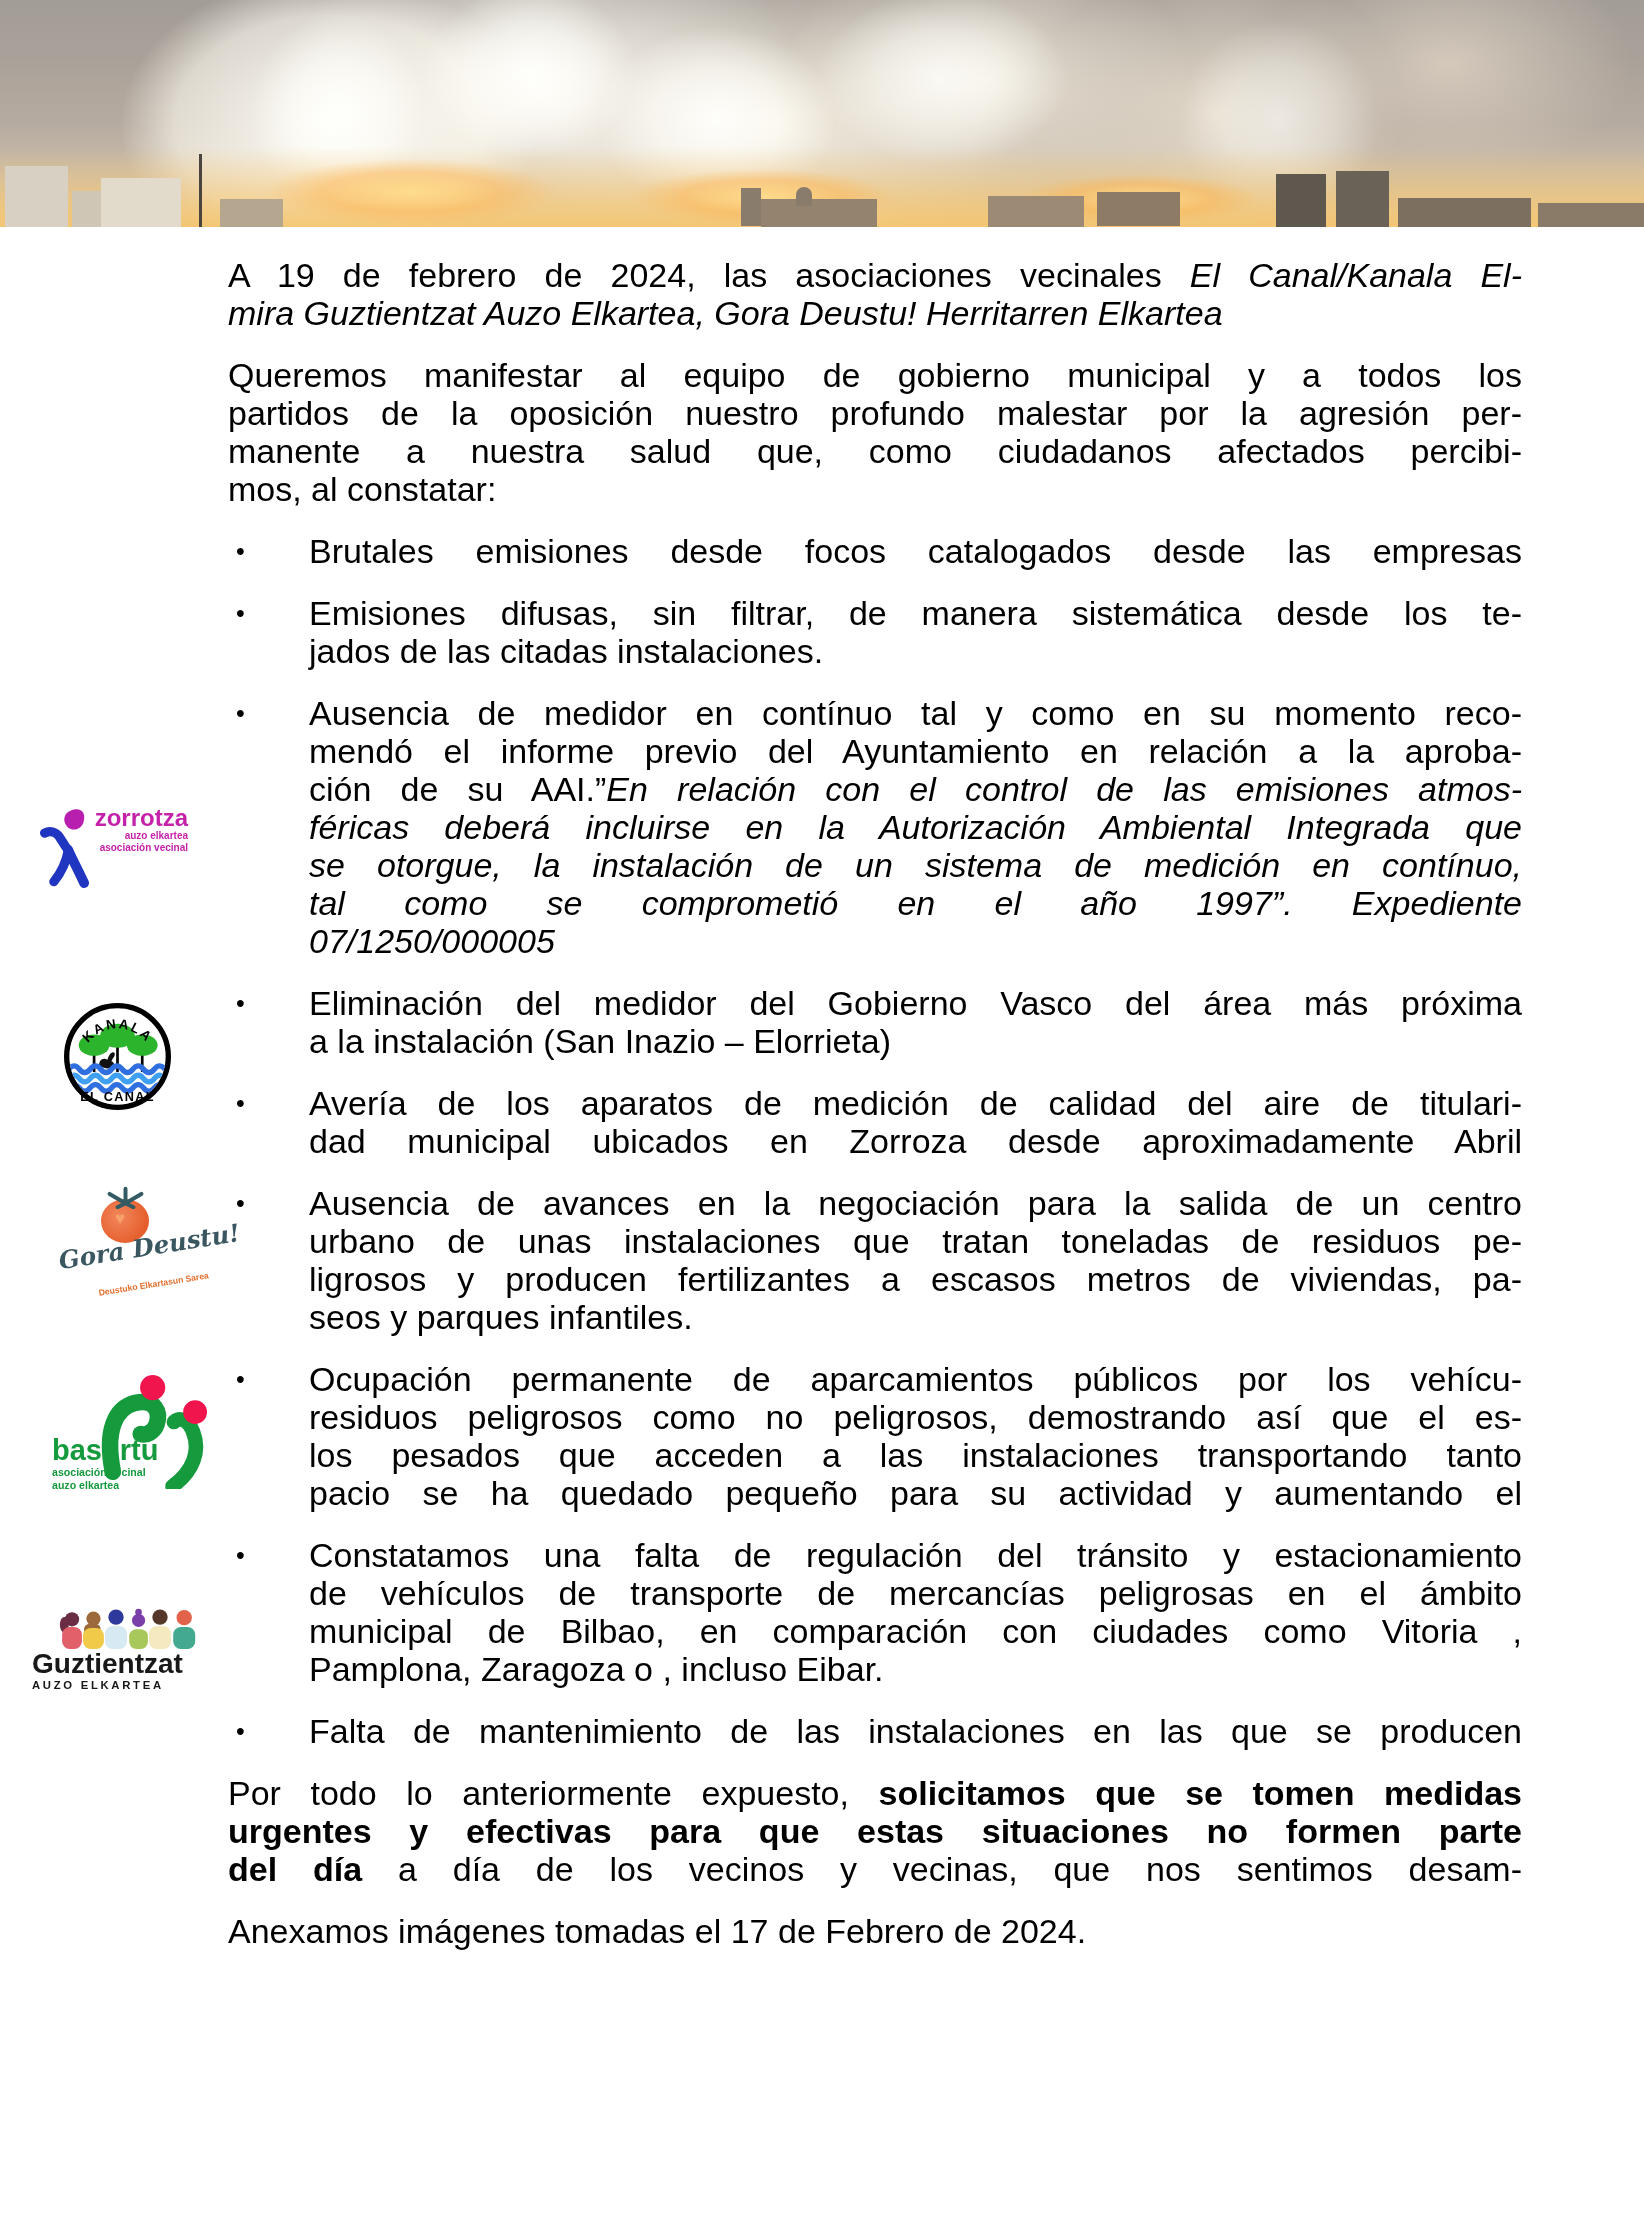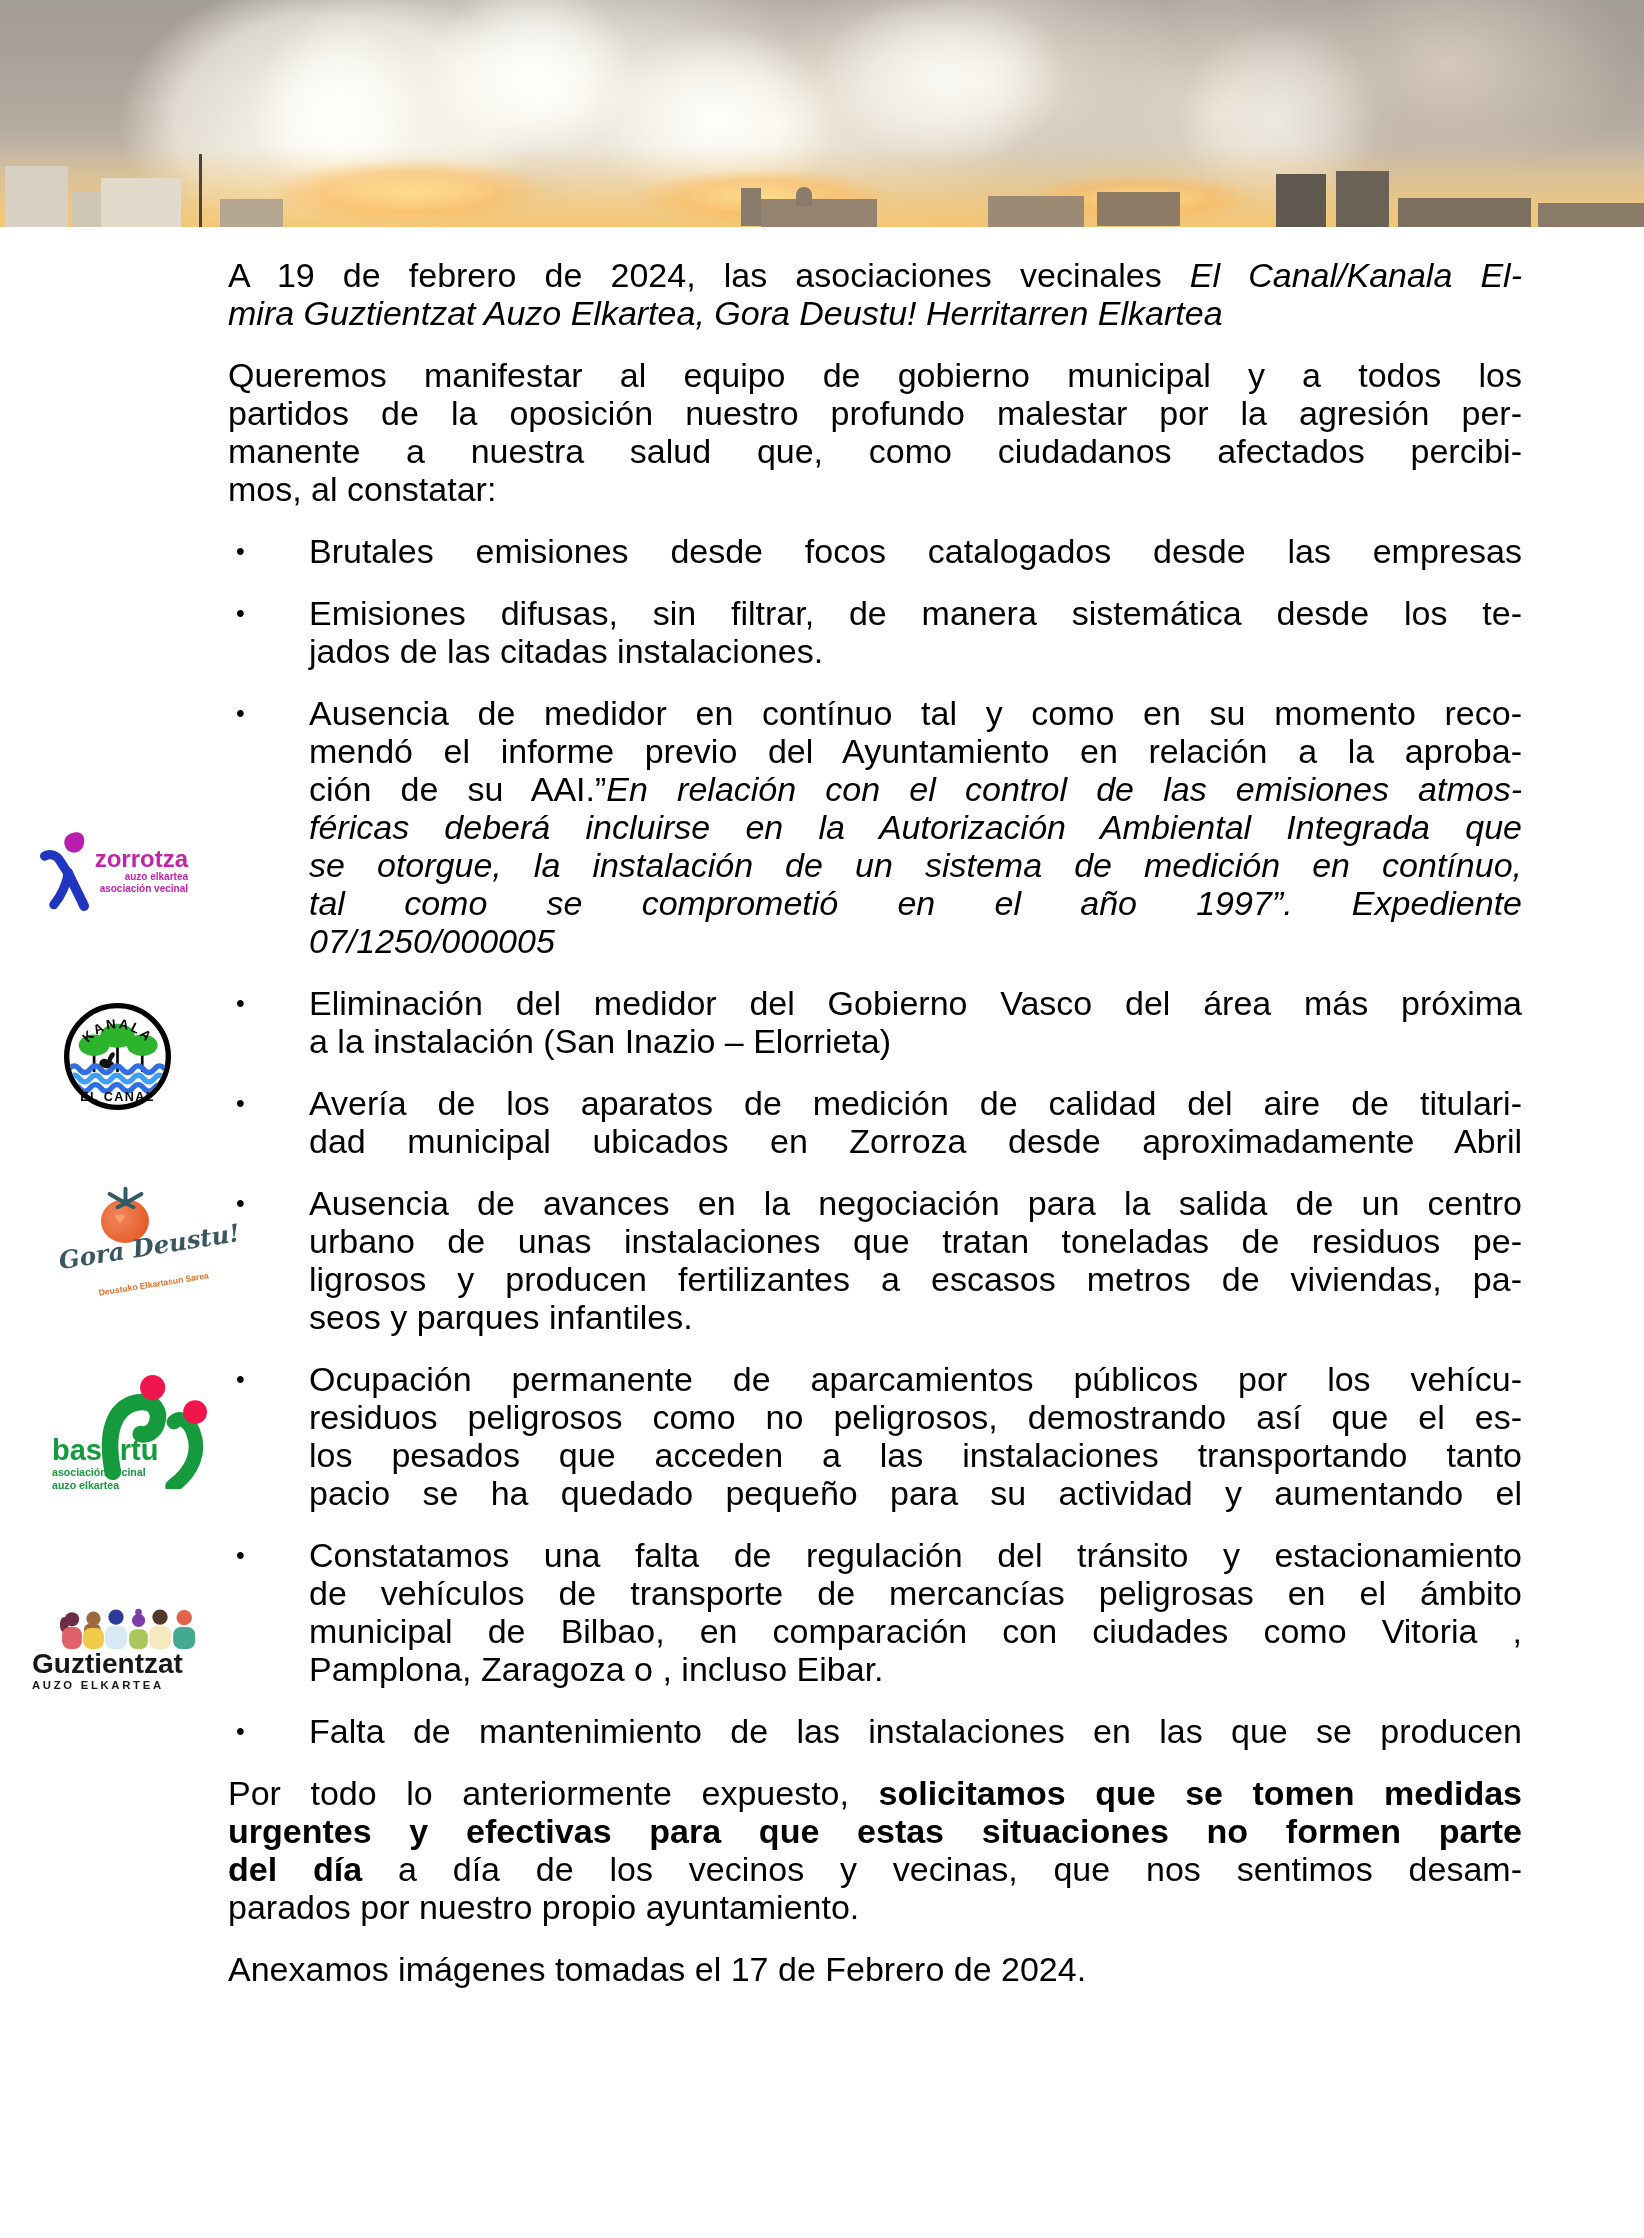--- a/index.html
+++ b/index.html
@@ -32,21 +32,21 @@
   .line{text-align:left;}
   .line.j{text-align:justify;text-align-last:justify;-moz-text-align-last:justify;}
   .rn{font-style:normal;font-weight:normal;}
   .ri{font-style:italic;}
   .rb{font-weight:bold;}
 
   
   .logo{position:absolute;}
 
   
-  .logo-zorrotza{left:38px;top:824px;width:162px;height:93px;display:flex;align-items:center;}
+  .logo-zorrotza{left:38px;top:805px;width:162px;height:93px;display:flex;}
   .z-icon{width:54px;height:85px;flex:0 0 auto;}
   .z-text{margin-left:2.7px;}
   .z-title{font-size:24px;font-weight:bold;color:#c522aa;letter-spacing:0;line-height:25px;}
   .z-sub{font-size:10px;font-weight:bold;color:#c522aa;line-height:12px;text-align:right;}
 
   
   .logo-kanala{left:62px;top:1001px;width:111px;height:111px;}
   .logo-kanala svg{width:111px;height:111px;}
 
   
@@ -166,21 +166,20 @@
         <div class="line"><span class="rn">Pamplona, Zaragoza o , incluso Eibar.</span></div>
       </div>
       <div class="para bullet">
         <span class="marker">•</span>
         <div class="line j"><span class="rn">Falta de mantenimiento de las instalaciones en las que se producen</span></div>
       </div>
       <div class="para">
         <div class="line j"><span class="rn">Por todo lo anteriormente expuesto, </span><span class="rb">solicitamos que se tomen medidas</span></div>
         <div class="line j"><span class="rb">urgentes y efectivas para que estas situaciones no formen parte</span></div>
         <div class="line j"><span class="rb">del día</span><span class="rn"> a día de los vecinos y vecinas, que nos sentimos desam-</span></div>
-        <div class="line"><span class="rn">parados por nuestro propio ayuntamiento.</span></div>
       </div>
       <div class="para">
         <div class="line"><span class="rn">Anexamos imágenes tomadas el 17 de Febrero de 2024.</span></div>
       </div>
     </div>
 
   <div class="logo logo-zorrotza">
     <svg class="z-icon" viewBox="0 0 82 128">
       <path d="M50 8 C 64 2 74 10 69 26 C 65 38 51 40 44 32 C 37 24 39 12 50 8 Z" fill="#b81fae"></path>
       <path d="M10 42 C 18 38 28 40 34 50 C 39 58 42 64 46 68" fill="none" stroke="#2036c0" stroke-width="14" stroke-linecap="round"></path>

